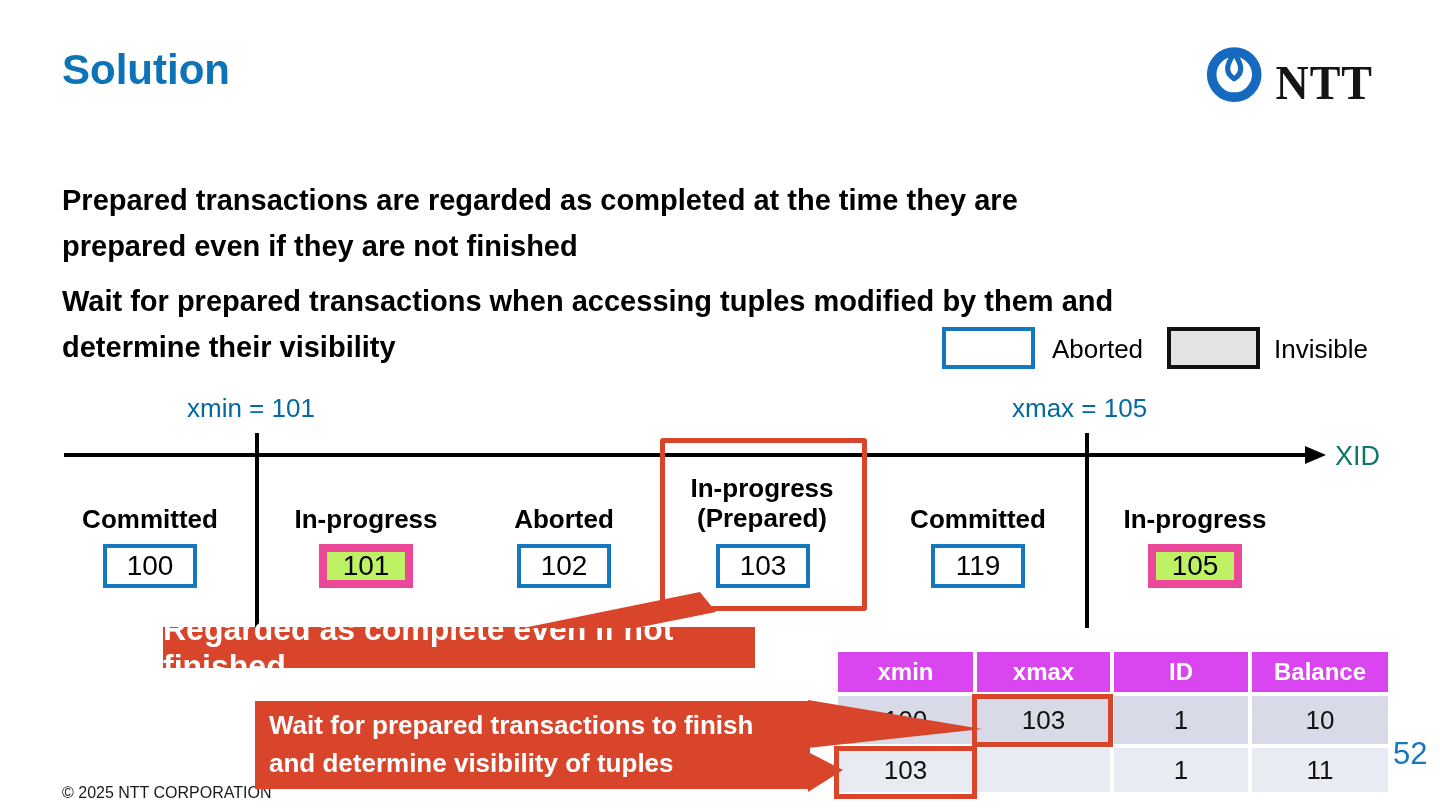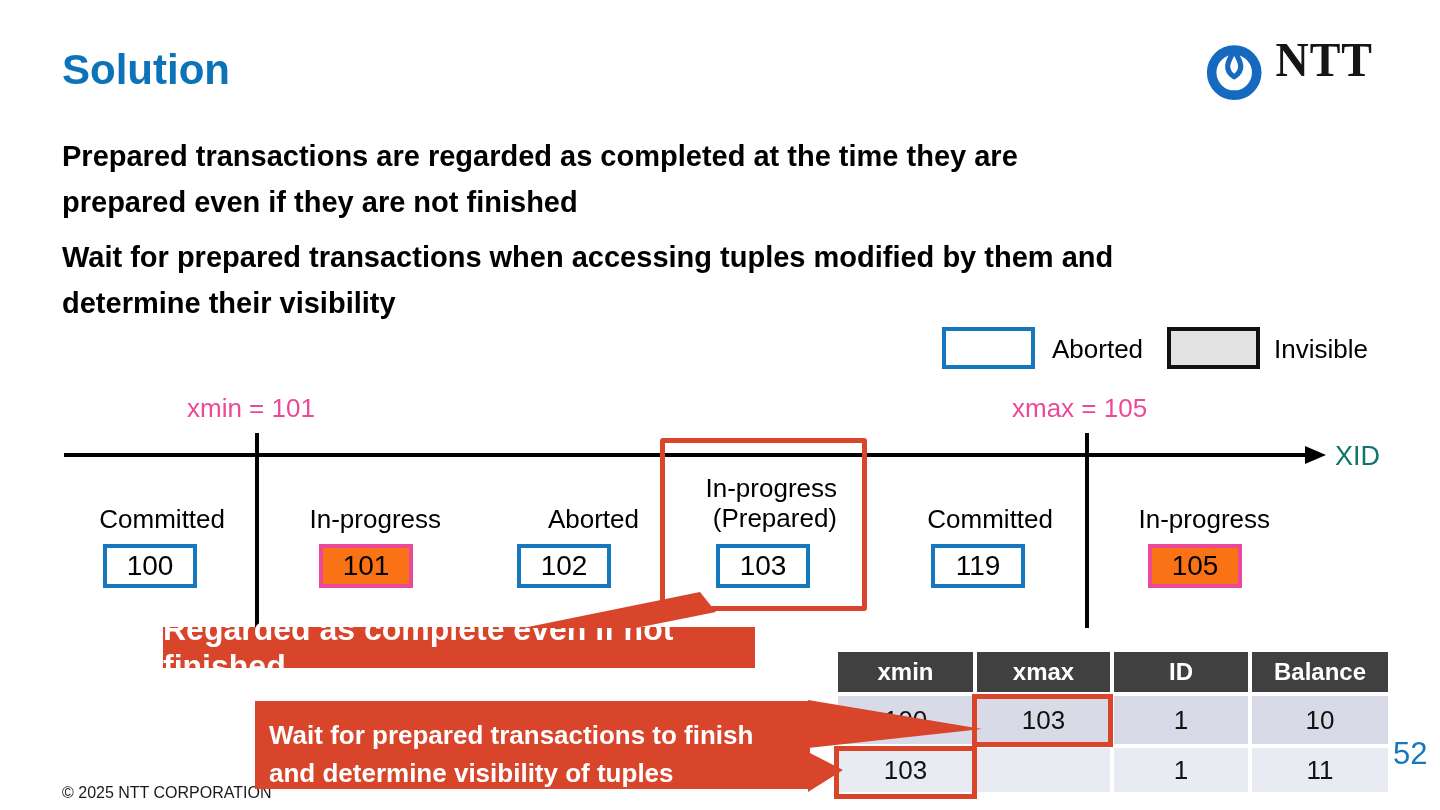--- a/index.html
+++ b/index.html
@@ -5,58 +5,58 @@
   * { margin:0; padding:0; box-sizing:border-box; }
   html,body { background:#888; }
   .slide {
     position:relative; width:1440px; height:810px; background:#fff;
     font-family:"Liberation Sans", sans-serif; overflow:hidden; margin:0 auto;
   }
   .abs { position:absolute; }
 
   
   .title { left:62px; top:46px; font-size:42px; font-weight:bold; color:#0d73b8; z-index:2; }
-  .logo { left:1203px; top:33px; width:170px; height:76px; display:flex; align-items:flex-start; z-index:2; }
+  .logo { left:1203px; top:33px; width:170px; height:76px; display:flex; align-items:flex-end; z-index:2; }
   .logo-mark { width:74px; height:74px; }
   .logo-text { font-family:"Liberation Serif", serif; font-weight:bold; font-size:46px;
                color:#151515; letter-spacing:1px; margin-left:10px; transform:scaleY(1.05); }
 
   
-  .body-line { left:62px; width:1330px; font-size:29px; font-weight:bold; color:#000; z-index:2; }
+  .body-line { left:62px; width:1330px; font-size:29px; font-weight:bold; color:#000; z-index:2;margin-top:44px; }
 
   
   .legend-box { width:93px; height:42px; z-index:2; }
   .legend-visible   { left:942px; top:327px; background:#fff; border:4px solid #1577be; }
   .legend-invisible { left:1167px; top:327px; background:#e3e3e3; border:4px solid #111; }
   .legend-label { font-size:26px; color:#000; z-index:2; }
 
   
-  .tick-label { font-size:26px; color:#ec4899; z-index:2; }
+  .tick-label { font-size:26px; color:#0369a1; z-index:2; }
   .axis-label { left:1335px; top:441px; font-size:27px; color:#0f766e; z-index:2; }
-  .tl-status { font-size:26px; color:#000; text-align:right; z-index:2; }
+  .tl-status { font-size:26px; color:#000; text-align:center; z-index:2;font-weight:bold; }
   .tl-box { width:94px; height:44px; display:flex; align-items:center; justify-content:center;
             font-size:28px; color:#000; z-index:2; }
   .tl-visible   { background:#fff; border:4px solid #1577be; }
-  .tl-invisible { background:#f97316; border:4px solid #ec4899; }
+  .tl-invisible { background:#bef264; border:8px solid #ec4899; }
   .red-group-box { left:660px; top:438px; width:207px; height:173px;
                    border:5px solid #d8452b; border-radius:3px; z-index:3; background:transparent; }
 
   
   .callout { background:#d8452b; color:#fff; font-weight:bold; z-index:4; }
   .callout-1 { left:163px; top:627px; width:592px; height:41px; font-size:32px;
                display:flex; align-items:center; justify-content:center; }
   .callout-2 { left:255px; top:701px; width:555px; height:88px; font-size:26px;
-               padding:15px 0 0 14px; line-height:38px; }
+               padding:5px 0 0 14px; line-height:38px; }
 
   
   .table-label { left:840px; top:616px; font-size:25px; font-weight:bold; color:#000; z-index:2;margin-top:36px; }
   .data-table { left:838px; top:652px; width:550px; z-index:2;
                 display:grid; grid-template-columns:135px 133px 134px 136px;
                 grid-template-rows:40px 48px 44px; gap:4px; background:#fff; }
-  .th { background:#404040; color:#fff; font-weight:bold; font-size:24px;
+  .th { background:#d946ef; color:#fff; font-weight:bold; font-size:24px;
         display:flex; align-items:center; justify-content:center; }
   .td { font-size:26px; color:#111; display:flex; align-items:center; justify-content:center; }
   .row1 { background:#d8dbe7; }
   .row2 { background:#e9ebf3; }
   .red-cell-box { border:5px solid #d8452b; background:transparent; z-index:7; }
   .red-cell-1 { left:972px; top:694px; width:141px; height:53px; }
   .red-cell-2 { left:834px; top:746px; width:143px; height:53px; }
 
   
   .lines-svg  { left:0; top:0; width:1440px; height:810px; z-index:1; pointer-events:none; }

